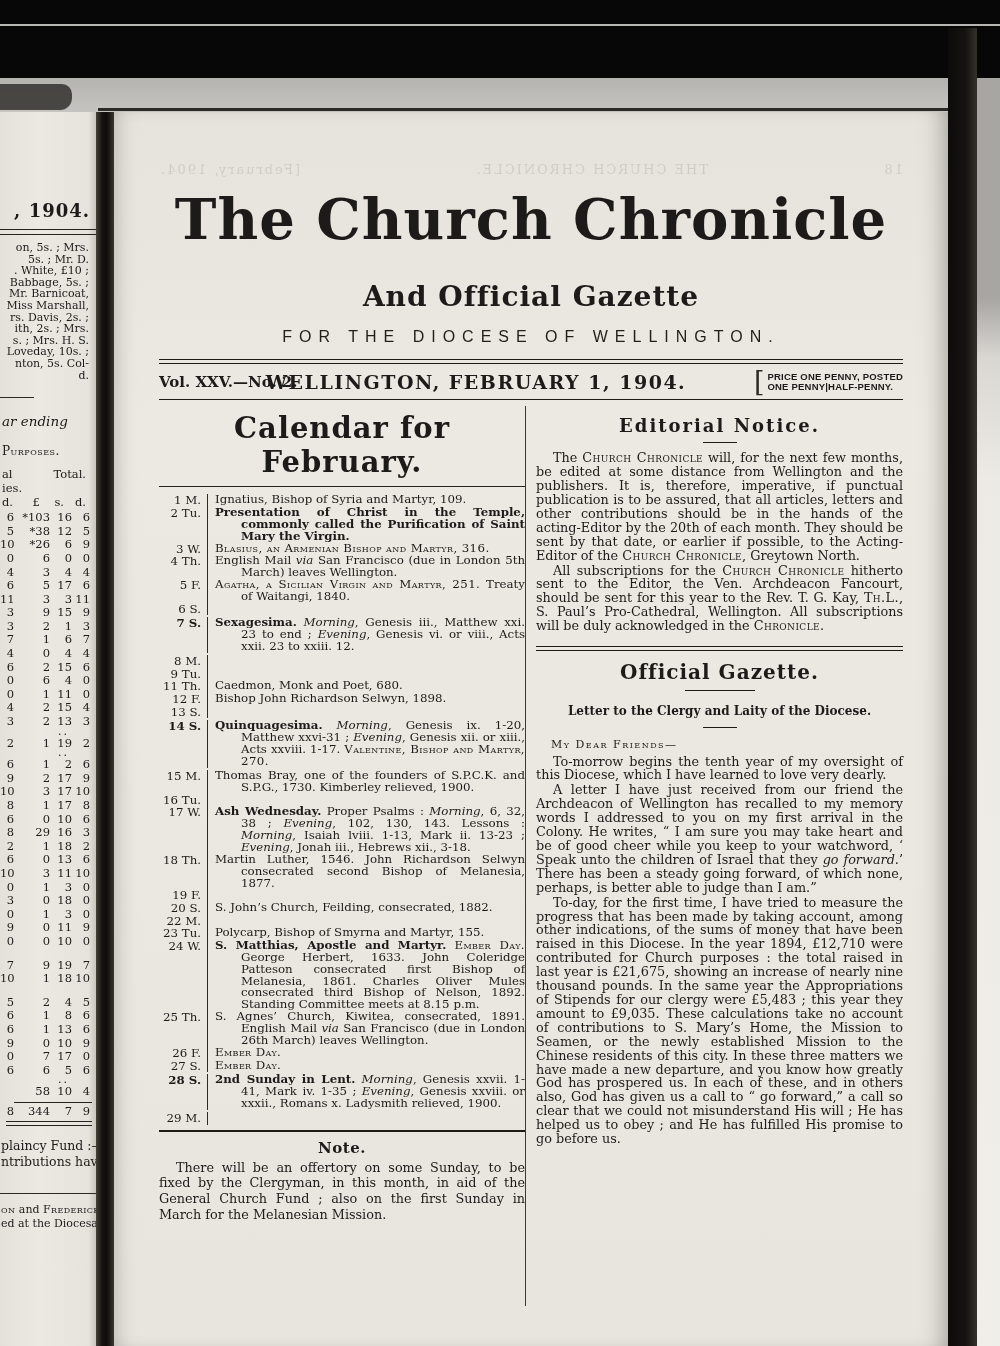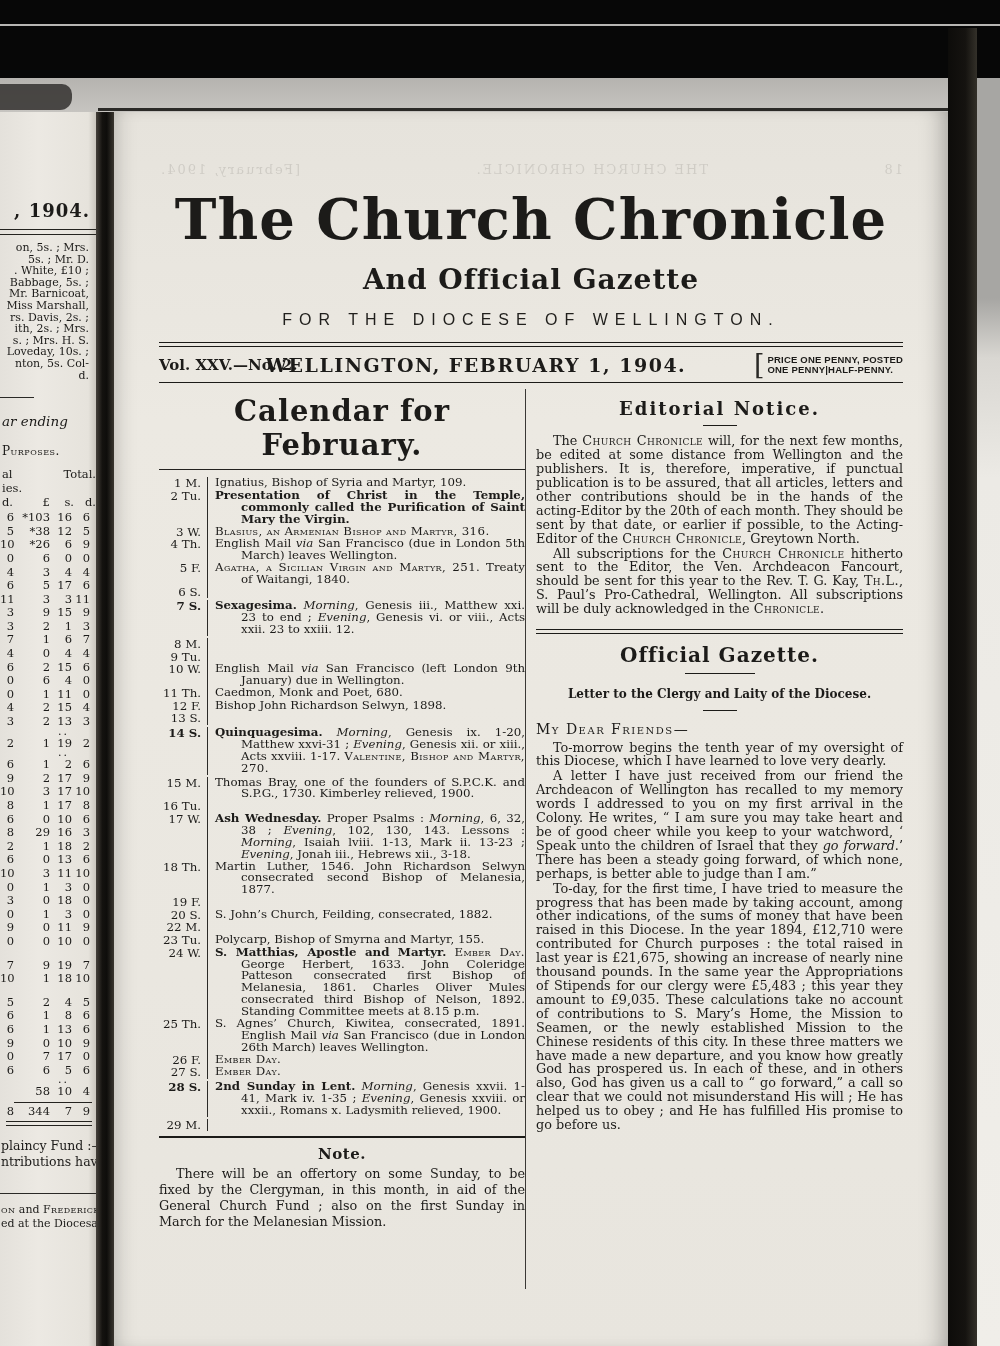--- a/index.html
+++ b/index.html
@@ -22,21 +22,21 @@
   .left-strip{position:absolute;left:0;top:112px;width:96px;height:1234px;overflow:hidden;
     background:linear-gradient(90deg,#e4e1db,#ece9e3 40%,#e6e3dc 92%,#c9c5bd);padding-top:88px;box-sizing:border-box;}
   .frag-date{font-size:18px;font-weight:bold;text-align:right;padding-right:6px;letter-spacing:1px;}
   .frag-dblrule{margin-top:8px;border-top:1.5px solid #24231f;border-bottom:1.5px solid #24231f;height:4px;}
   .donor-lines{margin-top:7px;font-size:11px;line-height:11.6px;padding-right:7px;}
   .frag-line{text-align:right;white-space:nowrap;}
   .frag-shortrule{width:34px;border-top:1.2px solid #2a2926;margin-top:16px;}
   .frag-year{font-style:italic;font-size:13.5px;margin-top:15px;padding-left:2px;white-space:nowrap;}
   .frag-purposes{font-variant:small-caps;font-size:12px;margin-top:15px;padding-left:2px;letter-spacing:.5px;}
   .money-header{margin-top:9px;font-size:11.5px;line-height:14px;}
-  .split-line{display:flex;justify-content:space-between;padding-left:2px;}
+  .split-line{display:flex;justify-content:space-between;padding-right:10px;padding-left:2px;}
   .sl-r{white-space:pre;}
   .money-table{margin-top:2px;font-size:11.5px;}
   .m-row{display:grid;grid-template-columns:14px 36px 22px 18px;line-height:13.6px;padding-right:4px;}
   .m-row span{text-align:right;}
   .m-dots{height:8px;line-height:6px;text-align:right;padding-right:27px;letter-spacing:2px;font-size:11px;}
   .m-gap{height:10px;}
   .m-rule{width:78px;border-top:1px solid #24231f;margin:3px 4px 2px auto;}
   .m-dblrule{width:86px;border-top:1px solid #24231f;border-bottom:1px solid #24231f;height:3px;margin:3px 4px 0 auto;}
   .fund-lines{margin-top:12px;font-size:12.5px;line-height:15.5px;white-space:nowrap;padding-left:1px;}
   .fund-lines .frag-line{text-align:left;}
@@ -47,21 +47,21 @@
   .gutter{position:absolute;left:96px;top:112px;width:18px;height:1234px;
     background:linear-gradient(90deg,#45413b,#14120f 35%,#0e0d0b 60%,#3a362f);}
   
   .main-page{position:absolute;left:114px;top:112px;width:834px;height:1234px;box-sizing:border-box;
     background:linear-gradient(180deg,#e6e3dc 0%,#ece9e2 25%,#eae7e0 70%,#e8e5de 100%);
     box-shadow:inset -20px 0 26px -18px rgba(0,0,0,.35), inset 16px 0 22px -16px rgba(0,0,0,.25);}
   .ghost-header{position:absolute;top:50px;left:45px;width:744px;display:flex;justify-content:space-between;
     transform:scaleX(-1);opacity:.22;color:#7d7a74;font-size:13px;letter-spacing:2px;}
   .masthead{padding-top:78px;text-align:center;position:relative;}
   .m-title{font-size:56px;font-weight:bold;letter-spacing:1px;line-height:1.05;white-space:nowrap;}
-  .m-sub{font-size:28px;font-weight:bold;margin-top:14px;letter-spacing:1px;}
+  .m-sub{font-size:28px;font-weight:bold;margin-top:31px;letter-spacing:1px;}
   .m-tag{font-family:"Liberation Sans",sans-serif;font-size:16px;letter-spacing:7px;margin-top:15px;color:#201f1c;}
   .content{width:744px;margin:0 auto;}
   .dbl-rule{margin-top:13px;border-top:1.5px solid #1c1b18;border-bottom:1.5px solid #1c1b18;height:3.5px;}
   .dateline{margin-top:5px;position:relative;height:26px;display:flex;align-items:center;}
   .vol{font-weight:bold;font-size:15px;white-space:nowrap;}
   .city-date{position:absolute;left:0;right:110px;text-align:center;font-weight:bold;font-size:19px;letter-spacing:1.5px;white-space:nowrap;}
   .price{margin-left:auto;display:flex;align-items:center;}
   .price-bracket{font-size:27px;font-weight:normal;line-height:.9;margin-right:3px;color:#2a2926;}
   .price-lines{font-family:"Liberation Sans",sans-serif;font-size:9.5px;font-weight:bold;line-height:10.5px;letter-spacing:.2px;white-space:nowrap;}
   .thin-rule{margin-top:4px;border-top:1.2px solid #1c1b18;}
@@ -84,21 +84,21 @@
   
   .ed-heading{text-align:center;font-weight:bold;font-size:18px;letter-spacing:2px;margin-top:9px;}
   .short-rule{width:34px;border-top:1.5px solid #1c1b18;margin:6px auto 8px;}
   .para{font-size:12.8px;line-height:13.9px;text-align:justify;text-indent:17px;margin:0;}
   .paras .para{margin-bottom:1px;}
   .sec-dbl-rule{margin:13px 0 9px;border-top:1px solid #1c1b18;border-bottom:1px solid #1c1b18;height:2.5px;}
   .gaz-heading{text-align:center;font-weight:bold;font-size:20px;letter-spacing:1px;}
   .gaz-rule{width:70px;border-top:1.2px solid #1c1b18;margin:6px auto 10px;}
   .letter-heading{text-align:center;font-weight:bold;font-size:12px;line-height:20px;width:310px;margin:0 auto;}
   .letter-rule{width:34px;border-top:1.2px solid #1c1b18;margin:6px auto 10px;}
-  .salutation{font-variant:small-caps;font-size:14px;letter-spacing:1.5px;margin:4px 0 4px;}
+  .salutation{font-variant:small-caps;font-size:11px;letter-spacing:1.5px;margin:4px 15px 4px;}
   
   .s-b{font-weight:bold;}
   .s-i{font-style:italic;}
   .s-sc{font-variant:small-caps;letter-spacing:.4px;}
 </style>
 </head>
 <body>
 
 <div class="top-band"></div>
 <div class="top-band-line"></div>
@@ -492,26 +492,20 @@
                 <div class="cal-desc-in"></div>
               </div>
             </div>
             <div class="cal-row">
               <div class="cal-date">9 Tu.</div>
               <div class="cal-desc">
                 <div class="cal-desc-in"></div>
               </div>
             </div>
             <div class="cal-row">
-              <div class="cal-date">10 W.</div>
-              <div class="cal-desc">
-                <div class="cal-desc-in"><span>English Mail </span><span class="s-i">via</span><span> San Francisco (left London 9th January) due in Wellington.</span></div>
-              </div>
-            </div>
-            <div class="cal-row">
               <div class="cal-date">11 Th.</div>
               <div class="cal-desc">
                 <div class="cal-desc-in"><span>Caedmon, Monk and Poet, 680.</span></div>
               </div>
             </div>
             <div class="cal-row">
               <div class="cal-date">12 F.</div>
               <div class="cal-desc">
                 <div class="cal-desc-in"><span>Bishop John Richardson Selwyn, 1898.</span></div>
               </div>

